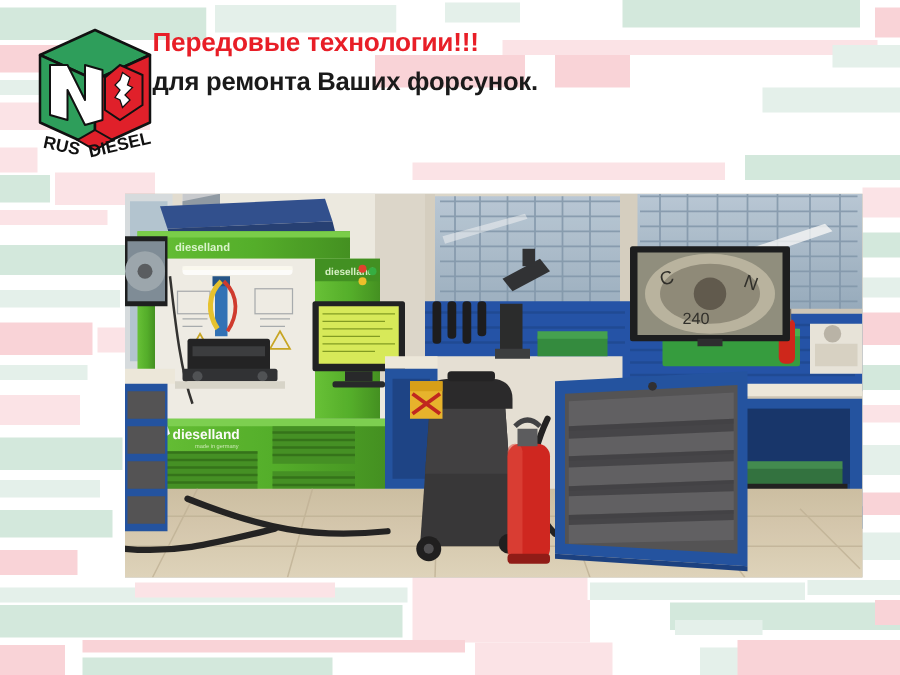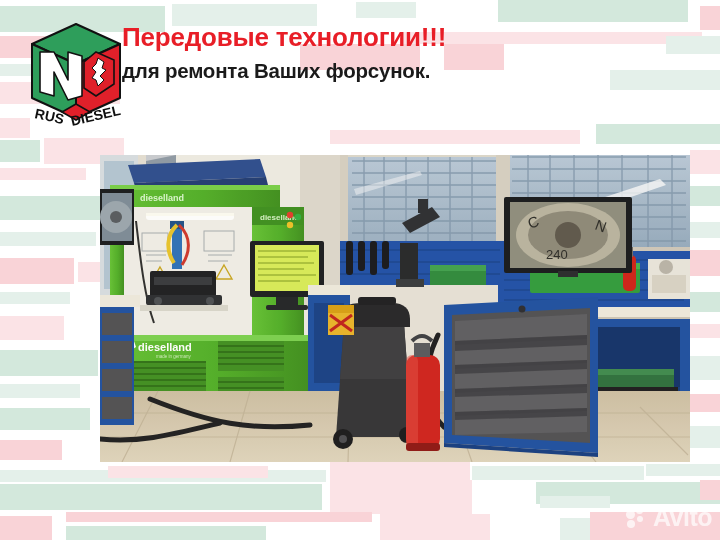--- a/index.html
+++ b/index.html
@@ -14,21 +14,21 @@
   #bg{position:absolute;inset:0;z-index:0;overflow:hidden;}
   .bar{position:absolute;border-radius:0;}
 
   
   #logo{position:absolute;left:28px;top:22px;width:96px;height:112px;z-index:5;}
   #logo svg{display:block;width:96px;height:112px;}
 
   
   #headings{position:absolute;left:122px;top:24px;width:580px;z-index:5;}
   #title{
-    font-size:26px;font-weight:bold;color:#e81e27;line-height:1.04;
+    font-size:21px;font-weight:bold;color:#e81e27;line-height:1.04;
     letter-spacing:-0.2px;margin:0 0 6px 0;white-space:nowrap;
   }
   .subline{
     font-size:20.5px;font-weight:bold;color:#1a1a1a;line-height:1.36;
     letter-spacing:-0.2px;margin:0;white-space:nowrap;
   }
 
   
   #photo{
     position:absolute;left:100px;top:155px;width:590px;height:307px;z-index:4;
@@ -399,23 +399,14 @@
       <circle cx="16" cy="62" r="6" fill="#55595e"></circle>
 
       <rect x="228" y="150" width="26" height="30" fill="#e9b428"></rect>
       <rect x="228" y="150" width="26" height="8" fill="#d99f12"></rect>
       <path d="M230 160 L252 176 M252 160 L230 176" stroke="#c0201a" stroke-width="3"></path>
 
       <rect x="0" y="0" width="590" height="307" fill="#c8b88c" opacity=".05"></rect>
     </svg>
   </div>
 
-  <div id="avito">
-    <span class="dots">
-      <i style="left:0;top:3px;width:9px;height:9px;"></i>
-      <i style="left:10px;top:0;width:7px;height:7px;"></i>
-      <i style="left:11px;top:9px;width:6px;height:6px;"></i>
-      <i style="left:1px;top:13px;width:8px;height:8px;"></i>
-    </span>
-    <span class="wm-text">Avito</span>
-  </div>
 
 </div>
 
 </body></html>

